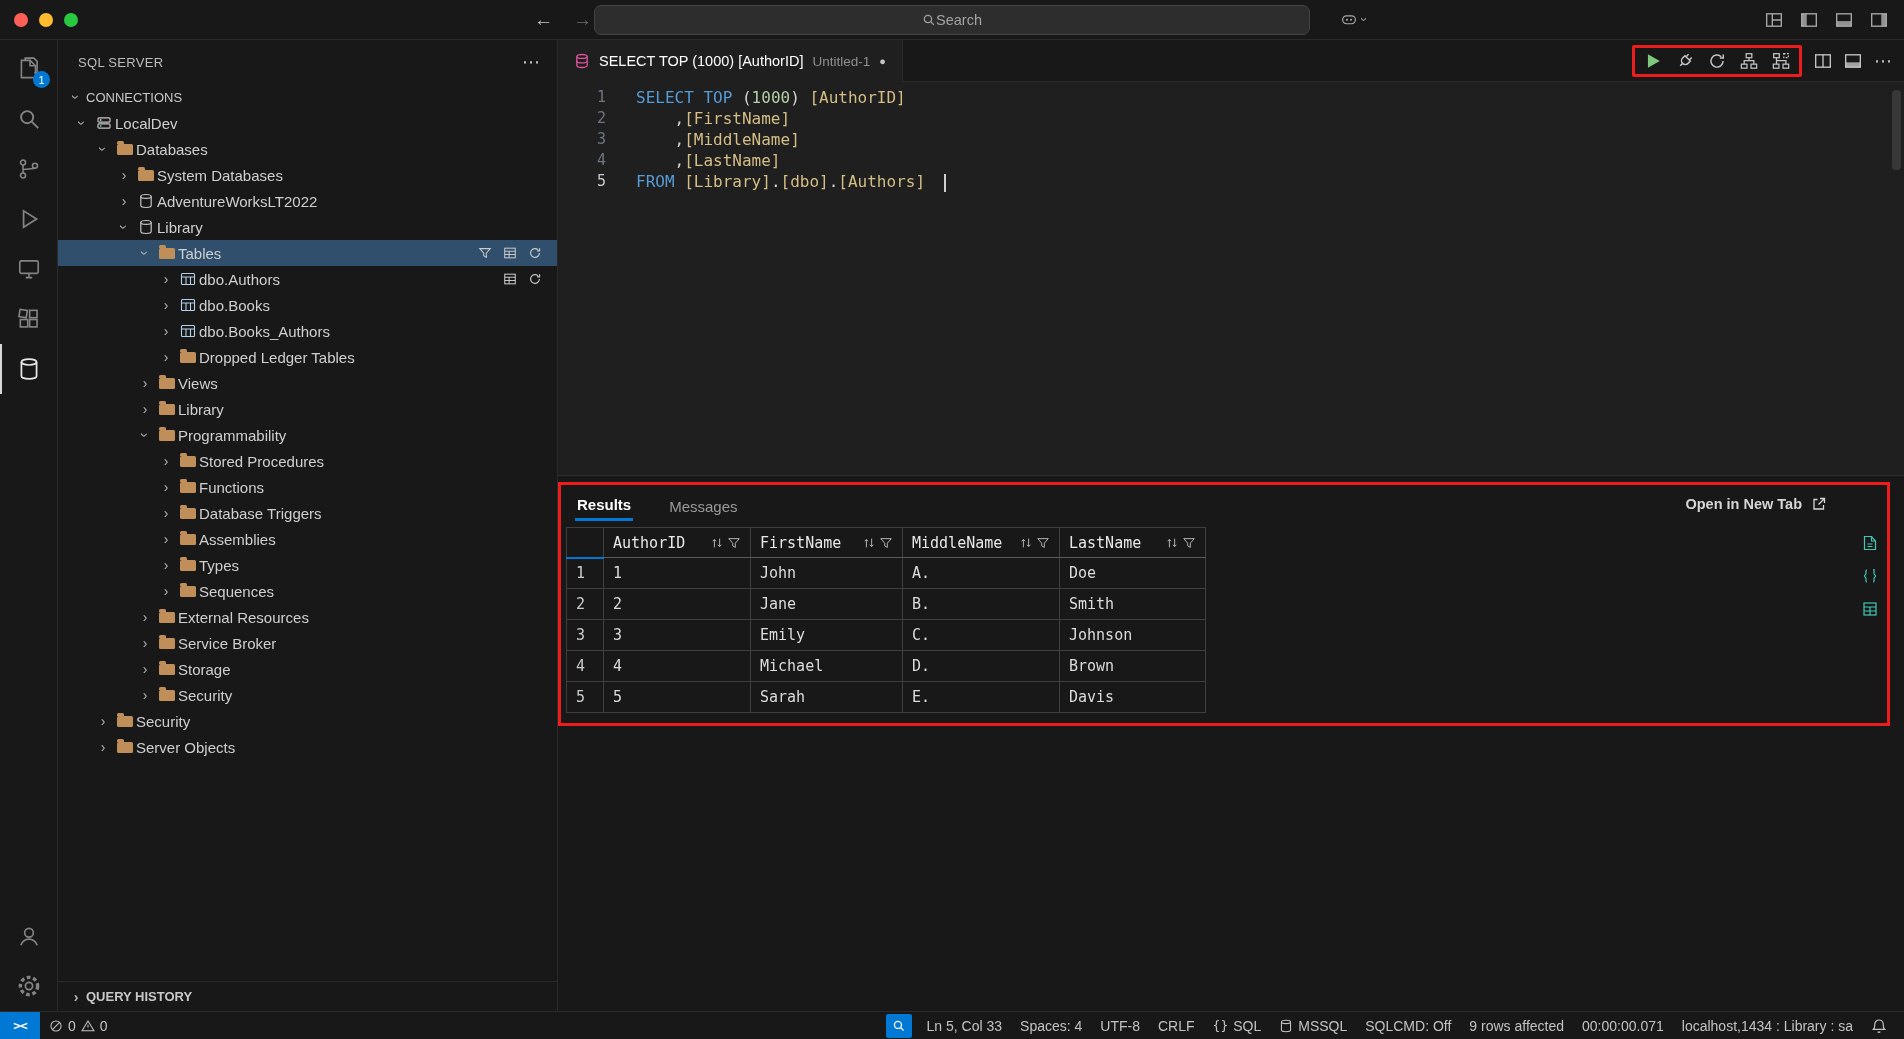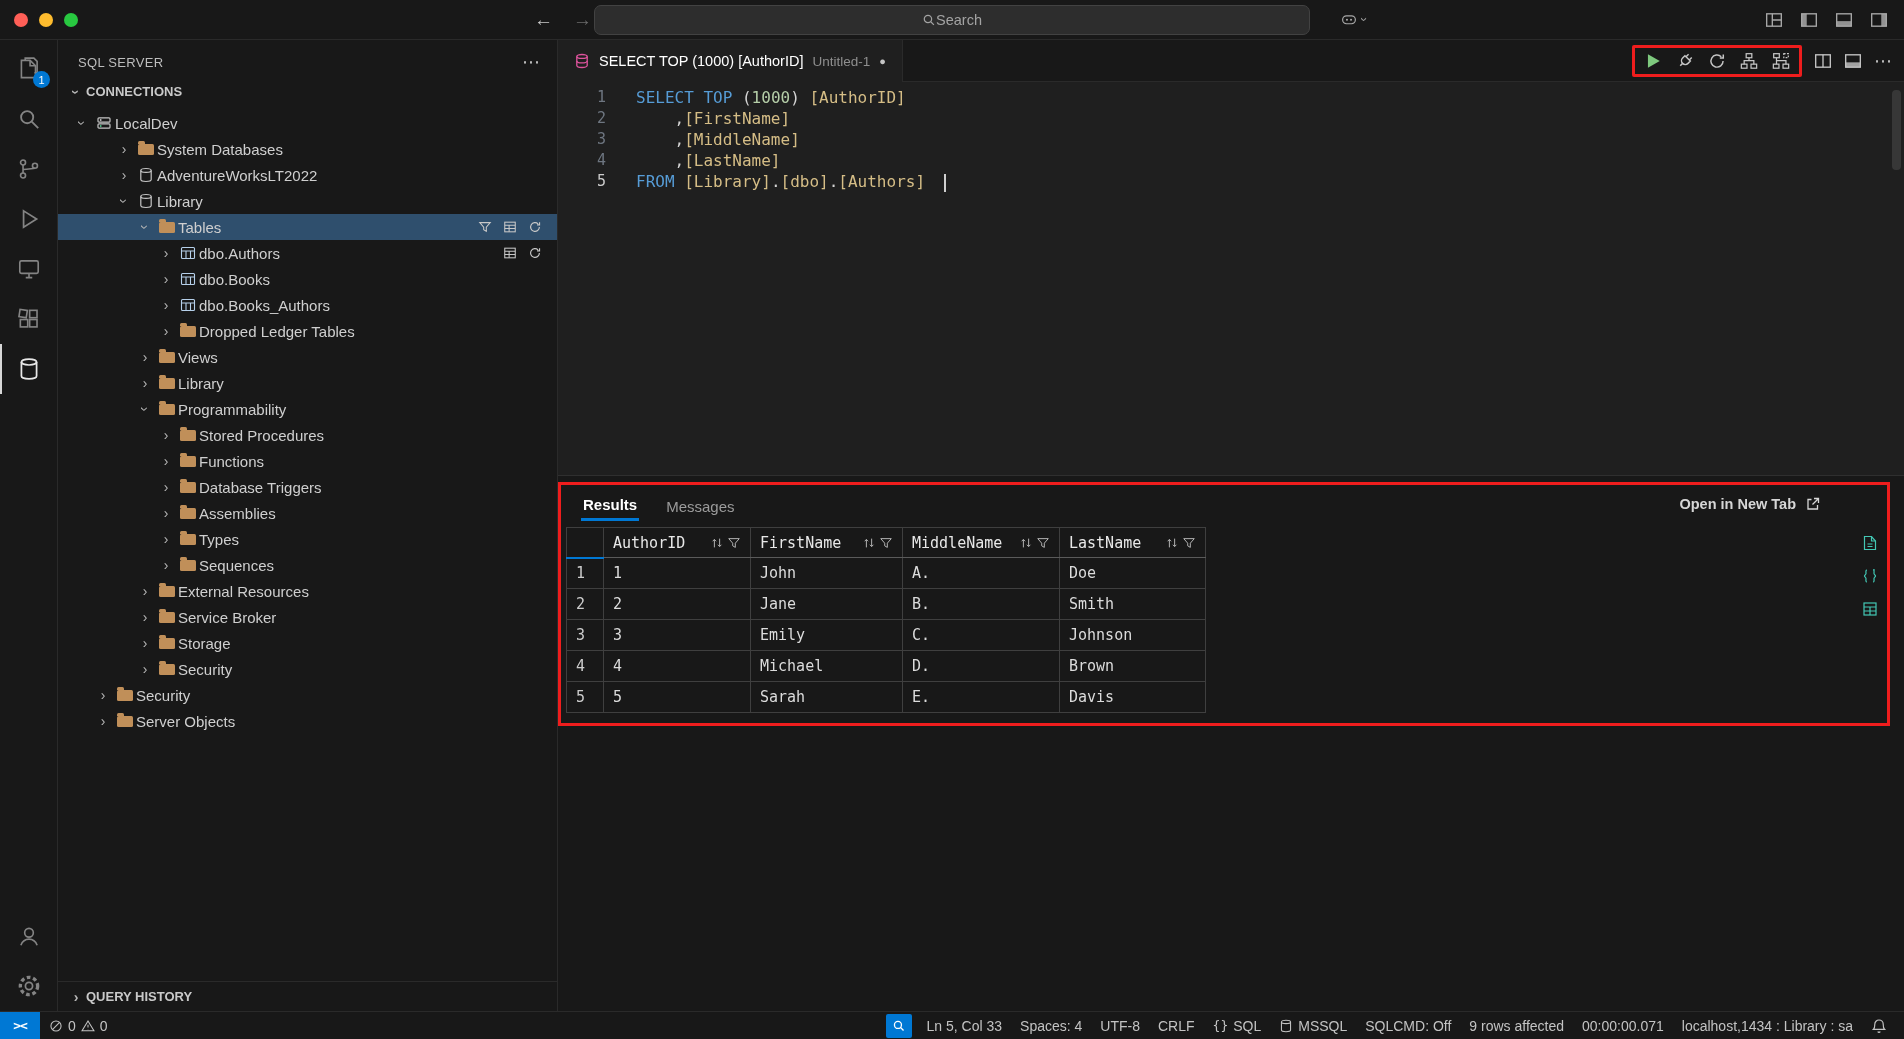--- a/index.html
+++ b/index.html
@@ -40,21 +40,21 @@
   .ai.active{box-shadow:inset 2px 0 0 #d7d7d7}
   .ai.active svg{stroke:#e7e7e7}
   .badge{position:absolute;right:7px;bottom:6px;min-width:17px;height:17px;border-radius:9px;
     background:var(--blue);color:#fff;font-size:11px;display:flex;align-items:center;justify-content:center;padding:0 3px}
   .ab-spacer{margin-top:auto}
 
   
   .sidebar{width:500px;background:var(--bg);border-right:1px solid var(--bd);display:flex;flex-direction:column;min-height:0}
   .sb-title{height:44px;display:flex;align-items:center;padding:0 16px 0 20px;font-size:13px;color:#bdbdbd;letter-spacing:.3px}
   .sb-title .more{margin-left:auto;font-size:18px;color:#c5c5c5;letter-spacing:1px}
-  .sb-section{height:26px;display:flex;align-items:flex-start;padding-left:8px;font-weight:bold;font-size:13px;color:#c9c9c9}
+  .sb-section{height:26px;display:flex;align-items:center;padding-left:8px;font-weight:normal;font-size:13px;color:#c9c9c9}
   .tree{flex:0 0 auto}
   .trow{height:26px;display:flex;align-items:center;position:relative}
   .trow.sel{background:var(--sel)}
   .tw{width:20px;text-align:center;color:#b6b6b6;font-size:14px;flex:0 0 20px;display:inline-block}
   .tw.exp{transform:rotate(90deg)}
   .ic{width:23px;flex:0 0 23px;display:flex;align-items:center;justify-content:center}
   .tl{white-space:nowrap;color:#cfcfcf}
   .l0{padding-left:14px}.l1{padding-left:35px}.l2{padding-left:56px}.l3{padding-left:77px}.l4{padding-left:98px}
   .acts{margin-left:auto;display:flex;gap:11px;padding-right:15px;color:#c8c8c8;align-items:center}
   .fold{width:16px;height:11px;background:var(--folder);border-radius:1.5px;position:relative;display:inline-block}
@@ -89,21 +89,21 @@
   
   .panel{height:536px;flex:0 0 536px;background:var(--bg);border-top:1px solid #2f2f2f;display:flex;flex-direction:column}
   .ptabs{height:35px;display:flex;align-items:center;gap:26px;padding:0 16px 0 26px;font-size:13px;letter-spacing:.4px;color:#8a8a8a}
   .ptab{height:35px;display:flex;align-items:center;border-bottom:1px solid transparent}
   .ptab.active{color:#e4e4e4;border-bottom-color:#d0d0d0}
   .p-right{margin-left:auto;display:flex;gap:16px;align-items:center;color:#c9c9c9;font-size:16px}
   .chev-up{display:inline-block;transform:rotate(-90deg)}
 
   
   .results-wrap{margin:6px 14px 0 0;border:3px solid var(--red);position:relative;background:var(--bg)}
-  .rheader{height:38px;display:flex;align-items:center;padding:0 20px;gap:25px}
+  .rheader{height:38px;display:flex;align-items:center;padding:0 14px;gap:34px}
   .rtab{font-size:15px;color:#9b9b9b;padding:9px 2px 5px}
   .rtab.active{color:#ffffff;font-weight:bold;border-bottom:3px solid var(--blue)}
   .open-new{margin-left:auto;display:flex;align-items:center;gap:9px;color:#d6d6d6;font-weight:bold;font-size:14.5px;padding-right:46px}
   .grid{border-collapse:collapse;table-layout:fixed;margin:4px 0 10px 5px;
     font-family:"DejaVu Sans Mono",monospace;font-size:15px;color:#dcdcdc}
   .grid th,.grid td{border:1px solid #3f3f3f;height:31px;padding:0 9px;text-align:left;font-weight:normal;white-space:nowrap;overflow:hidden}
   .grid th{height:30px;border-bottom:1px solid #5a5a5a;color:#e8e8e8}
   .grid th.corner{border-bottom:2px solid var(--blue)}
   .gh-inner{display:flex;align-items:center;gap:12px}
   .gh-label{flex:1}
@@ -253,20 +253,27 @@
               <svg class="i16" viewBox="0 0 16 16" fill="none" stroke="#c5c5c5" stroke-width="1.2">
                 <rect x="2" y="2.8" width="12" height="4.4" rx="1"></rect>
                 <rect x="2" y="8.8" width="12" height="4.4" rx="1"></rect>
                 <circle cx="4.7" cy="5" r=".9" fill="#c5c5c5" stroke="none"></circle>
                 <circle cx="4.7" cy="11" r=".9" fill="#4cc38a" stroke="none"></circle>
               </svg>
             </span>
           <span class="tl">LocalDev</span>
         </div>
 
+        <div class="trow l1">
+          <span class="tw exp">›</span>
+          <span class="ic">
+              <i class="fold"></i>
+            </span>
+          <span class="tl">Databases</span>
+        </div>
 
         <div class="trow l2">
           <span class="tw">›</span>
           <span class="ic">
               <i class="fold"></i>
             </span>
           <span class="tl">System Databases</span>
         </div>
 
         <div class="trow l2">

